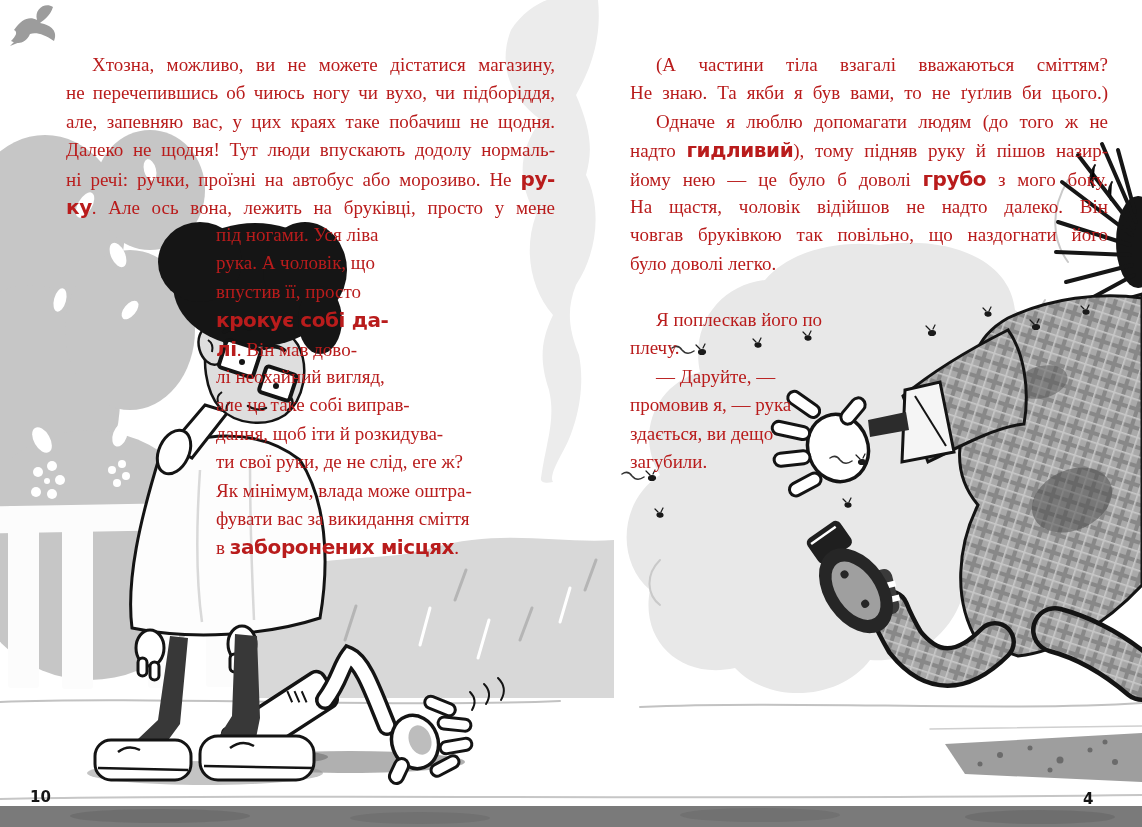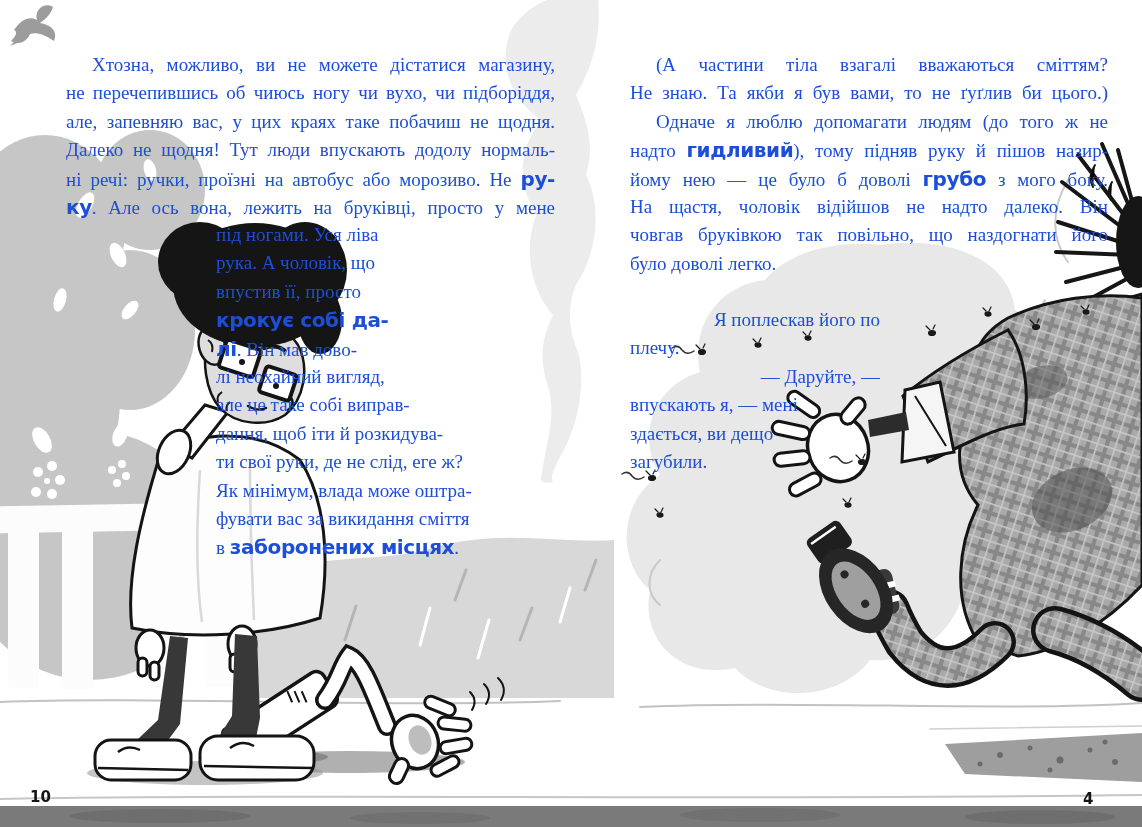--- a/index.html
+++ b/index.html
@@ -1,24 +1,24 @@
 <!DOCTYPE html>
 <html><head>
 <meta charset="utf-8">
 <style>
   html,body{margin:0;padding:0;background:#ffffff;}
   #spread{position:relative;width:1142px;height:827px;background:#fff;overflow:hidden;
           font-family:"Liberation Serif", serif;color:#1a1a1a;}
   #art{position:absolute;left:0;top:0;z-index:0;}
-  .tblock{position:absolute;z-index:2;font-size:19px;color:#1d4ed8;}
+  .tblock{position:absolute;z-index:2;font-size:19px;color:#b91c1c;}
   .tline{height:28.4px;line-height:28.4px;overflow:hidden;}
   .jst .tline{text-align:justify;text-align-last:justify;}
   .jst .tline.nj{text-align-last:left;}
   .ralign .tline{text-align:left;}
-  .tline.ind{text-indent:26px;text-align:right;}
+  .tline.ind{text-indent:26px;}
   .tline.short{padding-right:84px;}
   .hand{font-family:"DejaVu Sans", sans-serif;font-weight:700;font-size:20px;letter-spacing:-0.4px;margin-top:48px;}
   .pagenum{position:absolute;z-index:2;font-family:"DejaVu Sans", sans-serif;
            font-weight:700;font-size:15px;color:#141414;margin-top:20px;}
 </style>
 </head>
 <body>
 
 <div id="spread">
 
@@ -368,20 +368,20 @@
       <div class="tline"><span>йому нею — це було б доволі </span><span class="hand">грубо</span><span> з мого боку.</span></div>
       <div class="tline"><span>На щастя, чоловік відійшов не надто далеко. Він</span></div>
       <div class="tline"><span>човгав бруківкою так повільно, що наздогнати його</span></div>
       <div class="tline nj"><span>було доволі легко.</span></div>
     </div>
 
   <div class="tblock" style="left:630px;top:306px;width:250px">
       <div class="tline ind"><span>Я поплескав його по</span></div>
       <div class="tline"><span>плечу.</span></div>
       <div class="tline ind"><span>— Даруйте, —</span></div>
-      <div class="tline"><span>впускають я, — мені</span></div>
+      <div class="tline"><span>промовив я, — рука</span></div>
       <div class="tline"><span>здається, ви дещо</span></div>
       <div class="tline"><span>загубили.</span></div>
     </div>
 
   <div class="pagenum" style="left:30px;top:768px">10</div>
   <div class="pagenum" style="left:1083px;top:770px">4</div>
 </div>
 
 </body></html>

